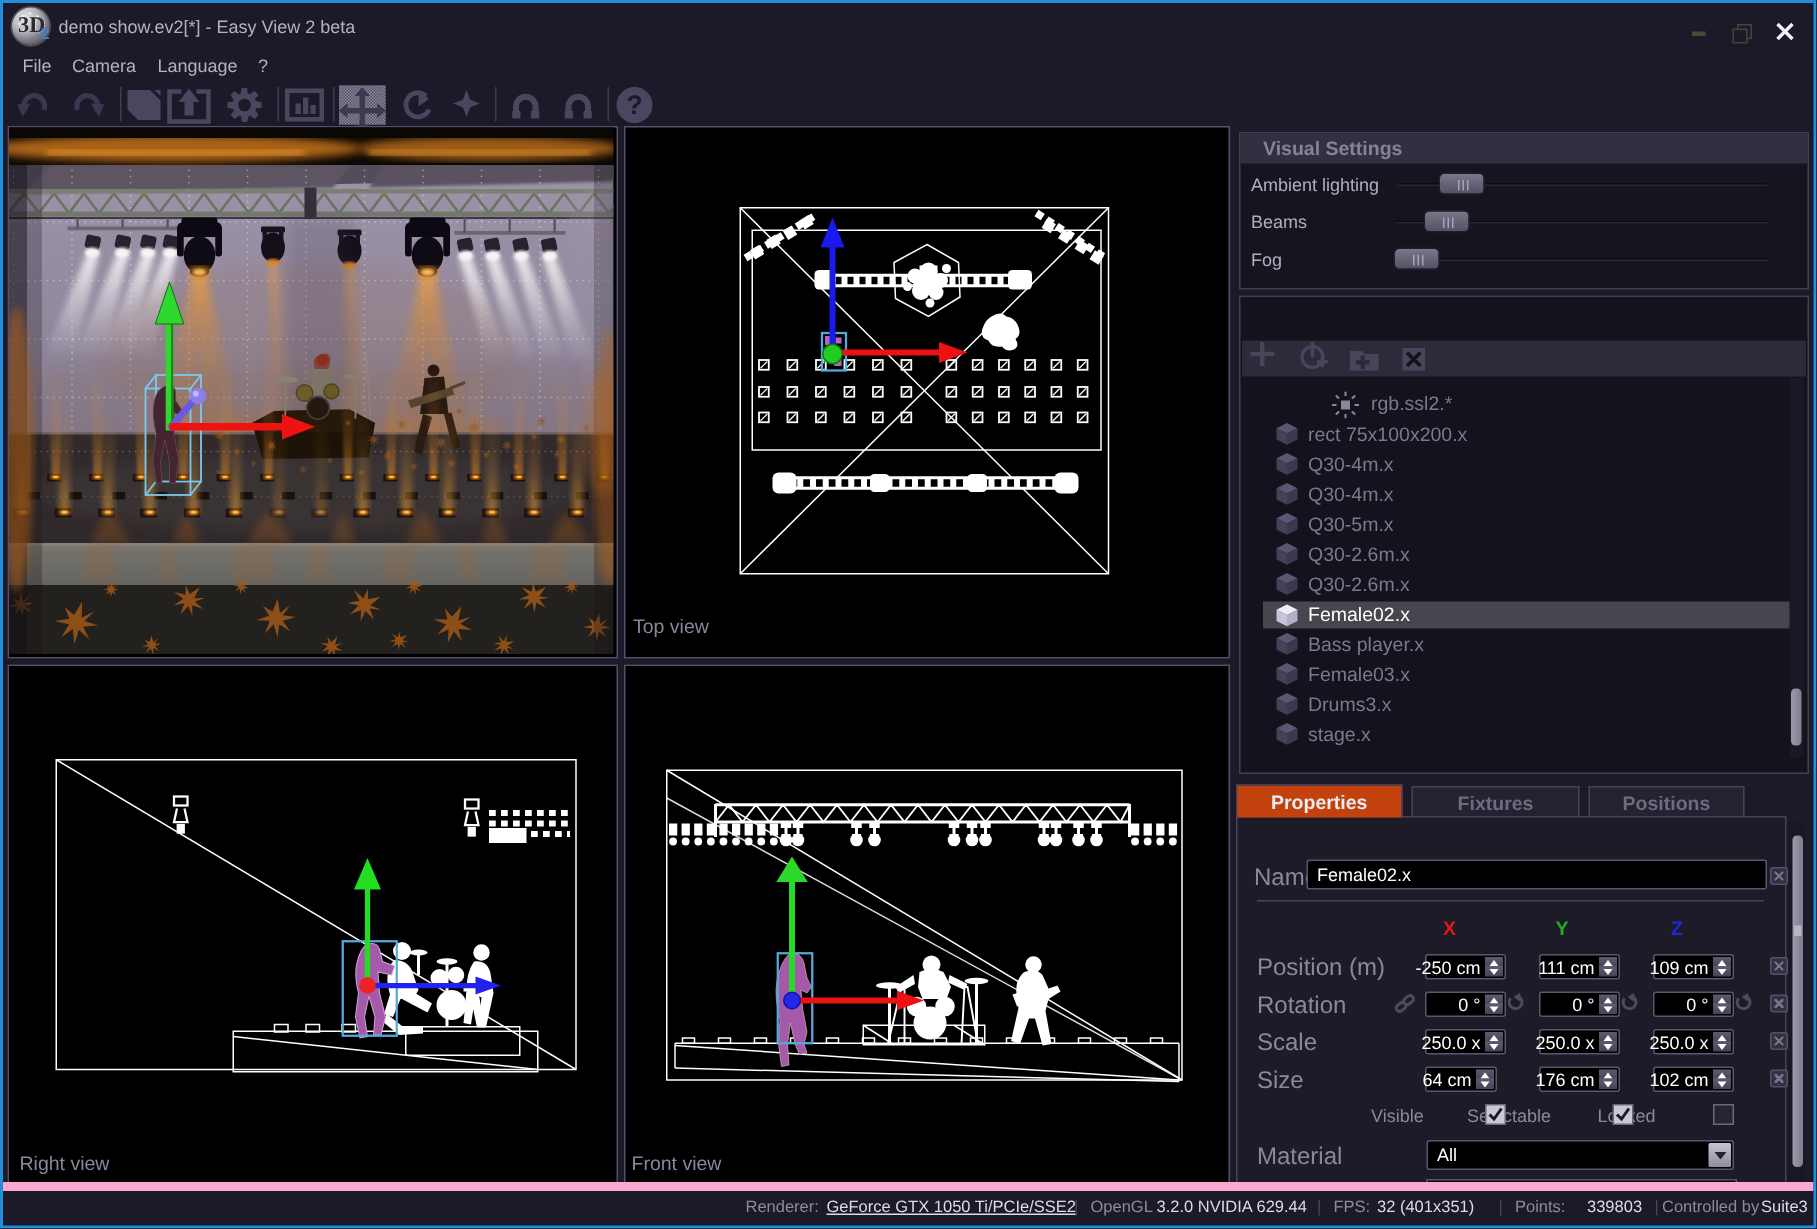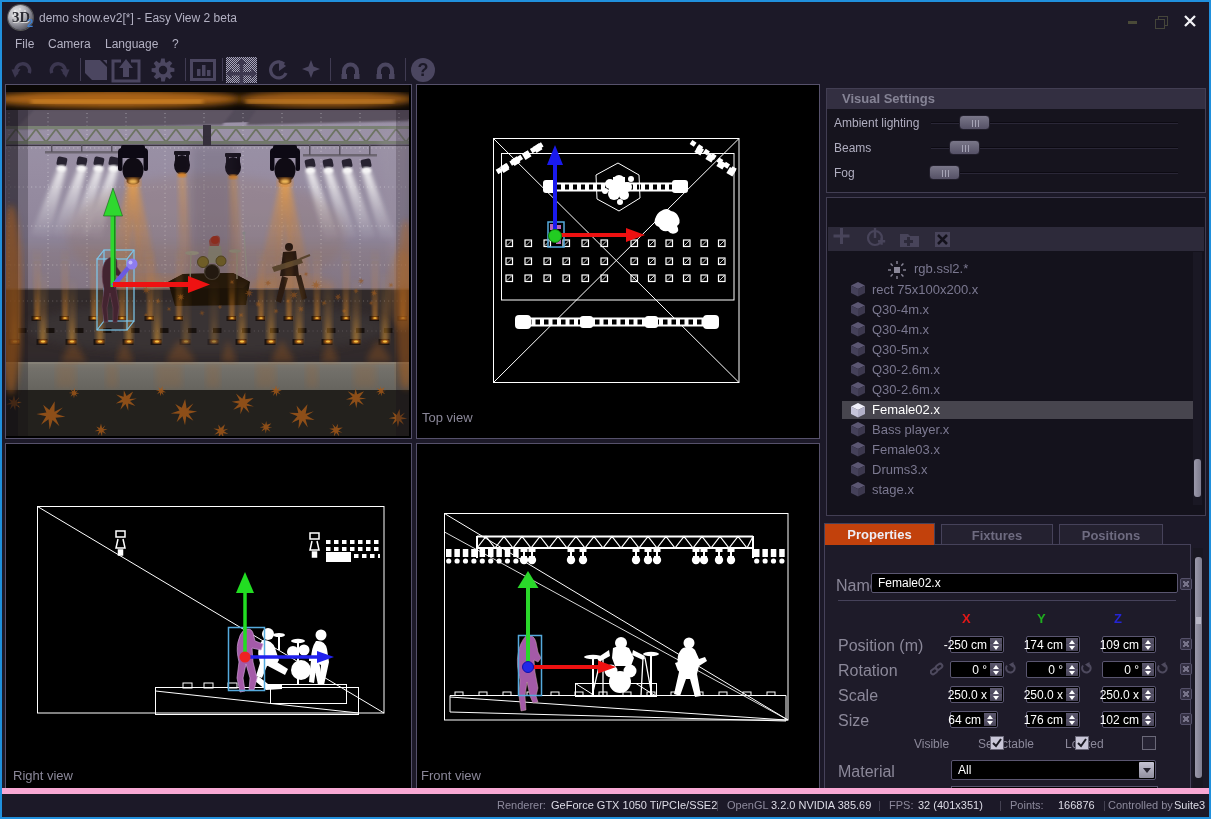--- a/index.html
+++ b/index.html
@@ -1114,21 +1114,21 @@
 <div class="plabel" style="left:838px;top:637px;">Position (m)</div>
 <div class="plabel" style="left:838px;top:662px;">Rotation</div>
 <div class="plabel" style="left:838px;top:687px;">Scale</div>
 <div class="plabel" style="left:838px;top:712px;">Size</div>
 <div class="pin" style="left:950px;top:636px;width:54px;">
     <span class="v">-250 cm</span>
     <div class="spU"></div>
     <div class="spD"></div>
   </div>
 <div class="pin" style="left:1026px;top:636px;width:54px;">
-    <span class="v">174 cm</span>
+    <span class="v">111 cm</span>
     <div class="spU"></div>
     <div class="spD"></div>
   </div>
 <div class="pin" style="left:1102px;top:636px;width:54px;">
     <span class="v">109 cm</span>
     <div class="spU"></div>
     <div class="spD"></div>
   </div>
 <div class="pin" style="left:950px;top:661px;width:54px;">
     <span class="v">0 °</span>
@@ -1216,27 +1216,27 @@
  </div>
 </div>
 <div class="abs" style="left:951px;top:786px;width:205px;height:4px;background:#000;border:1px solid #5a5670;border-bottom:none;"></div>
 
 <div class="abs" style="left:1193px;top:548px;width:10px;height:240px;background:#191722;"></div>
 <div class="abs" style="left:1195px;top:557px;width:7px;height:221px;background:linear-gradient(90deg,#9b99ab,#7e7c8e);border-radius:3px;"></div>
 <div class="abs" style="left:1196px;top:617px;width:5px;height:7px;background:#b8b6c6;"></div>
 
 <div class="statusbar">
 <span class="sdim" style="left:495px;">Renderer:</span>
-    <span class="sbright" style="left:549px;">GeForce GTX 1050 Ti/PCIe/SSE2</span>
+    <span class="sbright" style="left:549px;text-decoration:underline;">GeForce GTX 1050 Ti/PCIe/SSE2</span>
 <span class="ssep" style="left:714px;">|</span>
 <span class="sdim" style="left:725px;">OpenGL</span>
-    <span class="sbright" style="left:769px;">3.2.0 NVIDIA 385.69</span>
+    <span class="sbright" style="left:769px;">3.2.0 NVIDIA 629.44</span>
 <span class="ssep" style="left:876px;">|</span>
 <span class="sdim" style="left:887px;">FPS:</span>
     <span class="sbright" style="left:916px;">32 (401x351)</span>
 <span class="ssep" style="left:997px;">|</span>
 <span class="sdim" style="left:1008px;">Points:</span>
-    <span class="sbright" style="left:1056px;">166876</span>
+    <span class="sbright" style="left:1056px;">339803</span>
 <span class="ssep" style="left:1101px;">|</span>
 <span class="sdim" style="left:1106px;">Controlled by</span>
     <span class="sbright" style="left:1172px;">Suite3</span>
 </div>
 <div id="frame"></div>
 
 </body></html>

